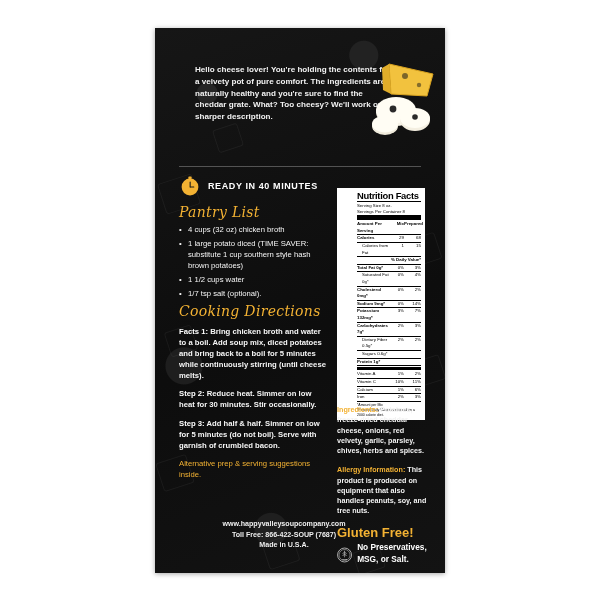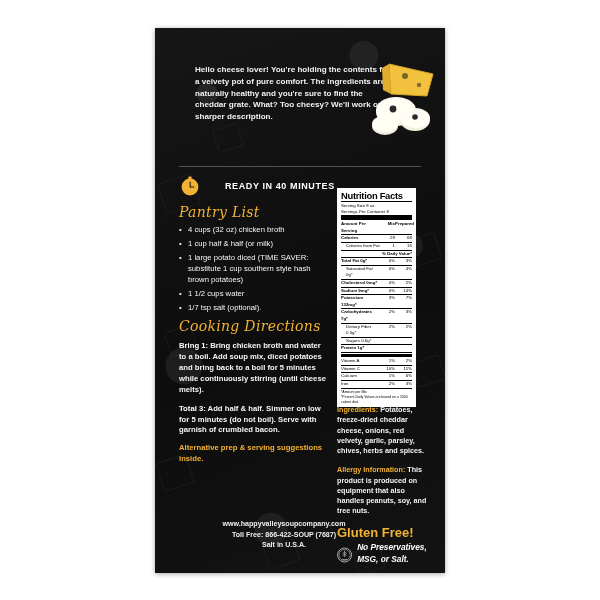--- a/index.html
+++ b/index.html
@@ -75,21 +75,21 @@
     background: rgba(255,255,255,0.28);
   }
 
   
   #ready-row {
     position: absolute;
     left: 24px;
     top: 147px;
     display: flex;
     align-items: center;
-    gap: 24px;
+    gap: 7px;
     z-index: 5;
   }
   #ready-label {
     font-size: 9px;
     font-weight: bold;
     letter-spacing: 0.6px;
     color: #ffffff;
   }
 
   
@@ -132,34 +132,34 @@
     font-size: 7.7px;
     line-height: 1.42;
     font-weight: bold;
     color: #f5f5f5;
     margin-bottom: 7px;
   }
   .step b { color: #ffffff; }
   #alt-note {
     font-size: 7.7px;
     line-height: 1.4;
-    font-weight: bold;
+    font-weight: normal;
     color: #f3b233;
     margin-top: 2px;
   }
 
   
   #nutrition {
     position: absolute;
     left: 182px;
     top: 160px;
-    width: 79px;
+    width: 88px;
     background: #ffffff;
     color: #000000;
-    padding: 3px 4px 3px 4px;
+    padding: 3px 4px 3px 20px;
     box-sizing: border-box;
     font-family: "Liberation Sans", sans-serif;
     z-index: 5;
   }
   #nf-title {
     font-size: 9.4px;
     font-weight: bold;
     line-height: 1;
     letter-spacing: -0.3px;
   }
@@ -198,21 +198,21 @@
     z-index: 5;
   }
   .rc-block { margin-bottom: 9px; font-size: 7.2px; line-height: 1.42; font-weight: bold; color: #f2f2f2; }
   .rc-head-gold { color: #f3b233; }
   #gluten-head {
     font-size: 13px;
     font-weight: bold;
     color: #f3b233;
     margin-bottom: 2px;
   }
-  #gf-row { display: flex; align-items: flex-start; gap: 5px; font-style: italic; }
+  #gf-row { display: flex; align-items: flex-start; gap: 5px; }
   #gf-text { font-size: 8.3px; font-weight: bold; line-height: 1.35; color: #ffffff; }
 
   
   #footer {
     position: absolute;
     left: 24px;
     bottom: 22px;
     width: 210px;
     z-index: 5;
   }
@@ -263,33 +263,35 @@
         <rect x="10.6" y="6.6" width="1.1" height="6" rx="0.5" fill="#1a1a1a"></rect>
         <rect x="10.9" y="11.4" width="4.4" height="1.1" rx="0.5" fill="#1a1a1a"></rect>
       </svg>
       <span id="ready-label">READY IN 40 MINUTES</span>
     </div>
 
     <div id="left-col">
       <div class="script-head">Pantry List</div>
       <ul class="pantry">
         <li>4 cups (32 oz) chicken broth</li>
-        <li>1 cup half &amp; half (or milk)</li>
         <li>1 large potato diced (TIME SAVER: substitute 1 cup southern style hash brown potatoes)</li>
         <li>1 1/2 cups water</li>
         <li>1/7 tsp salt (optional).</li>
       </ul>
 
       <div class="script-head" style="">Cooking Directions</div>
 
       <p class="step">
-        <b>Bring 1:</b><span> Bring chicken broth and water to a boil. Add soup mix, diced potatoes and bring back to a boil for 5 minutes while continuously stirring (until cheese melts).</span>
+        <b>Facts 1:</b><span> Bring chicken broth and water to a boil. Add soup mix, diced potatoes and bring back to a boil for 5 minutes while continuously stirring (until cheese melts).</span>
       </p>
       <p class="step">
-        <b>Total 3:</b><span> Add half &amp; half. Simmer on low for 5 minutes (do not boil). Serve with garnish of crumbled bacon.</span>
+        <b>Step 2:</b><span> Reduce heat. Simmer on low heat for 30 minutes. Stir occasionally.</span>
+      </p>
+      <p class="step">
+        <b>Step 3:</b><span> Add half &amp; half. Simmer on low for 5 minutes (do not boil). Serve with garnish of crumbled bacon.</span>
       </p>
 
       <p id="alt-note">Alternative prep &amp; serving suggestions inside.</p>
     </div>
 
     <div id="nutrition">
       <div id="nf-title">Nutrition Facts</div>
       <div class="rule1"></div>
       <div class="nf-sub">Serving Size 8 oz.</div>
       <div class="nf-sub">Servings Per Container 8</div>
@@ -400,17 +402,17 @@
           <path d="M13 5.5 L13 17 M13 8 q-2.6 1 -3.2 3.2 M13 8 q2.6 1 3.2 3.2 M13 11.5 q-2.6 1 -3.2 3.2 M13 11.5 q2.6 1 3.2 3.2" stroke="#ffffff" stroke-width="0.8" fill="none"></path>
           <text x="13" y="21.2" font-size="3.4" fill="#ffffff" text-anchor="middle" font-family="Liberation Sans, sans-serif">FREE</text>
         </svg>
         <div id="gf-text">No Preservatives, MSG, or Salt.</div>
       </div>
     </div>
 
     <div id="footer">
       <div id="site">www.happyvalleysoupcompany.com</div>
       <div>Toll Free: 866-422-SOUP (7687)</div>
-      <div>Salt in U.S.A.</div>
+      <div>Made in U.S.A.</div>
     </div>
 
   </div>
 </div>
 
 </body></html>

